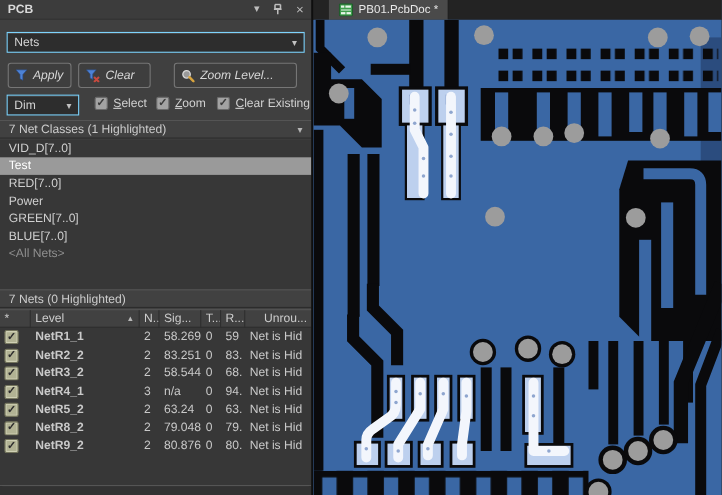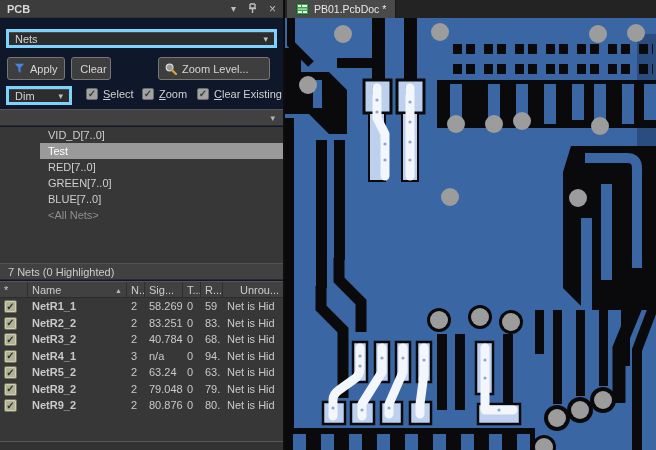--- a/index.html
+++ b/index.html
@@ -1,56 +1,56 @@
 <!DOCTYPE html>
 <html style="--funnel_blue: #4d82d6; --clear_x_red: #c84a3e; --magnifier_gold: #d8a43e; --tab_icon_green: #3f9e4d; --selection_gray: #9a9a9a; --board_blue: #3a67a4; --board_blue_dark: #2b4c7e; --board_black: #0a0a0c; --pad_light_blue: #bdd0ee; --net_highlight_white: #f3f6fc; --via_gray: #9c9c9c; --panel_text: #cfcfcf;"><head>
 <meta charset="utf-8">
 <style>
   html,body{margin:0;padding:0;background:#2a2a2a;}
   body{width:656px;height:450px;position:relative;overflow:hidden;
        font-family:"Liberation Sans", sans-serif;-webkit-font-smoothing:antialiased;}
   *{box-sizing:border-box;}
 
   
-  .panel{position:absolute;left:0;top:0;width:283px;height:450px;background:#0f172a;color:var(--panel_text);border-radius:16px;}
+  .panel{position:absolute;left:0;top:0;width:283px;height:450px;background:#404040;color:var(--panel_text);border-radius:16px;}
   .panel-header{position:absolute;left:0;top:0;width:283px;height:18px;display:flex;align-items:center;
                 padding:0 7px;background:#3c3c3c;border-bottom:1px solid #333;}
   .panel-title{font-size:11px;font-weight:bold;color:#d9d9d9;}
   .ph-icons{margin-left:auto;display:flex;align-items:center;gap:12px;color:#bdbdbd;}
   .ph-icons .gl{font-size:10px;line-height:10px;cursor:default;}
   .ph-icons svg{display:block;}
 
-  .combo{position:absolute;height:19px;background:#2d2d2d;border:3px solid #7dd3fc;
+  .combo{position:absolute;height:19px;background:#2d2d2d;border:1px solid #7dd3fc;
          box-shadow:inset 0 1px 0 #4a4a4a;display:flex;align-items:center;
          padding:0 6px;font-size:11px;color:#d2d2d2;}
   .combo .arrow{margin-left:auto;font-size:9px;color:#c2c2c2;}
   .combo-nets{left:6px;top:29px;width:271px;}
   .combo-dim{left:6px;top:86px;width:66px;}
 
   .btn{position:absolute;top:57px;height:23px;background:#3e3e3e;border:1px solid #767676;border-radius:3px;
-       display:flex;align-items:center;gap:5px;padding:0 6px;font-size:11px;color:#d6d6d6;}
+       display:flex;align-items:center;gap:5px;padding:0 6px;font-size:11px;color:#d6d6d6;font-style:italic;}
   .btn svg{display:block;}
   .btn-apply{left:7px;width:58px;}
-  .btn-clear{left:71px;width:40px;justify-content:center;}
+  .btn-clear{left:71px;width:66px;}
   .btn-zoom{left:130px;width:112px;margin-left:28px;}
 
   .cb{position:absolute;top:88px;display:flex;align-items:center;gap:5px;font-size:11px;color:#d0d0d0;}
   .cb-box{width:12px;height:12px;background:#a3a3a3;border:1px solid #6b6b6b;border-radius:2px;
           display:flex;align-items:center;justify-content:center;}
   .cb-check{font-size:10px;line-height:10px;color:#3c3c3c;font-weight:bold;}
   .cb1{left:86px;} .cb2{left:142px;} .cb3{left:197px;width:90px;overflow:hidden;white-space:nowrap;}
   .cb u{text-decoration:underline;}
 
   .sec-hdr{position:absolute;left:0;width:283px;height:17px;background:#414141;
            border-top:1px solid #545454;border-bottom:1px solid #2c2c2c;
            display:flex;align-items:center;padding:0 8px;font-size:11px;color:#cccccc;}
   .sec-hdr .arrow{margin-left:auto;font-size:9px;color:#b5b5b5;}
   .hdr-classes{top:109px;} .hdr-nets{top:263px;}
 
-  .cls-list{position:absolute;left:0;top:127px;width:283px;height:136px;background:#373737;padding-left:40px;}
+  .cls-list{position:absolute;left:0;top:127px;width:283px;height:136px;background:#373737;}
   .cls-item{height:16px;display:flex;align-items:center;padding:0 8px;font-size:11px;color:#cfcfcf;white-space:nowrap;}
   .cls-item.selected{background:var(--selection_gray);color:#ffffff;}
   .cls-item.dimmed{color:#8f8f8f;text-align:center;}
 
   .tbl{position:absolute;left:0;top:281px;width:283px;height:160px;background:#373737;font-size:11px;}
   .thead{position:relative;height:17px;background:#414141;border-top:1px solid #545454;border-bottom:1px solid #2c2c2c;
          color:#cccccc;}
   .thead .hc{position:absolute;top:0;height:16px;display:flex;align-items:center;padding:0 4px;white-space:nowrap;overflow:hidden;
              border-right:1px solid #2e2e2e;}
   .sort{font-size:7px;color:#b8b8b8;margin-left:auto;}
@@ -63,21 +63,21 @@
        align-items:center;justify-content:center;box-shadow:inset 0 0 0 1px #cfd0b4;}
   .kcheck{font-size:10px;line-height:10px;color:#2f2f2f;font-weight:bold;}
 
   .panel-split{position:absolute;left:0;top:441px;width:283px;height:1px;background:#585858;}
   .panel-bottom{position:absolute;left:0;top:442px;width:283px;height:8px;background:#323232;}
 
   
   .vdivider{position:absolute;left:283px;top:0;width:2px;height:450px;background:#0e0e0e;}
   .main{position:absolute;left:285px;top:0;width:371px;height:450px;}
   .tabbar{position:absolute;left:0;top:0;width:371px;height:18px;background:#232323;display:flex;}
-  .tab{margin-left:2px;height:18px;background:#4a4a4a;display:flex;align-items:center;gap:5px;
+  .tab{margin-left:14px;height:18px;background:#4a4a4a;display:flex;align-items:center;gap:5px;
        padding:0 9px;font-size:10.5px;color:#e8e8e8;border-right:1px solid #1a1a1a;}
   .pcb{position:absolute;left:0;top:18px;width:371px;height:432px;background:var(--board_blue);}
 
   
   .f-blk{fill:#0a0a0c;} .f-blue{fill:var(--board_blue);} .f-blued{fill:var(--board_blue_dark);}
   .f-pad{fill:var(--pad_light_blue);} .f-paddk{fill:#93a9d2;} .f-via{fill:var(--via_gray);}
   .f-dot{fill:#8fa6cf;}
   .s-blk{stroke:#0a0a0c;} .s-wht{stroke:var(--net_highlight_white);} .s-blue{stroke:var(--board_blue);}
 </style>
 </head>
@@ -146,32 +146,36 @@
     <span><u>Z</u><span>oom</span></span>
   </label>
   <label class="cb cb3">
     <span class="cb-box">
         <span class="cb-check">✓</span>
       </span>
     <span style="white-space:nowrap;"><u>C</u><span>lear Existing</span></span>
   </label>
 
   <div class="sec-hdr hdr-classes">
+    <span>7 Net Classes (1 Highlighted)</span>
     <span class="arrow">▾</span>
   </div>
 
   <div class="cls-list">
     <div class="cls-item">
         <span>VID_D[7..0]</span>
       </div>
     <div class="cls-item selected">
         <span>Test</span>
       </div>
     <div class="cls-item">
         <span>RED[7..0]</span>
+      </div>
+    <div class="cls-item">
+        <span>Power</span>
       </div>
     <div class="cls-item">
         <span>GREEN[7..0]</span>
       </div>
     <div class="cls-item">
         <span>BLUE[7..0]</span>
       </div>
     <div class="cls-item dimmed">
         <span>&lt;All Nets&gt;</span>
       </div>
@@ -180,21 +184,21 @@
   <div class="sec-hdr hdr-nets">
     <span>7 Nets (0 Highlighted)</span>
   </div>
 
   <div class="tbl">
     <div class="thead">
       <span class="hc" style="left:0;width:28px;">
           <span>*</span>
         </span>
       <span class="hc" style="left:28px;width:99px;">
-          <span>Name</span>
+          <span>Level</span>
           <span class="sort">▲</span>
         </span>
       <span class="hc" style="left:127px;width:18px;">
           <span>N..</span>
         </span>
       <span class="hc" style="left:145px;width:38px;">
           <span>Sig...</span>
         </span>
       <span class="hc" style="left:183px;width:18px;">
           <span>T...</span>
@@ -228,21 +232,21 @@
       <span class="cell c4">0</span>
       <span class="cell c5">83.</span>
       <span class="cell c6">Net is Hid</span>
     </div>
     <div class="trow">
       <span class="cell c0"><span class="kcb">
             <span class="kcheck">✓</span>
           </span></span>
       <span class="cell c1">NetR3_2</span>
       <span class="cell c2">2</span>
-      <span class="cell c3">40.784</span>
+      <span class="cell c3">58.544</span>
       <span class="cell c4">0</span>
       <span class="cell c5">68.</span>
       <span class="cell c6">Net is Hid</span>
     </div>
     <div class="trow">
       <span class="cell c0"><span class="kcb">
             <span class="kcheck">✓</span>
           </span></span>
       <span class="cell c1">NetR4_1</span>
       <span class="cell c2">3</span>

